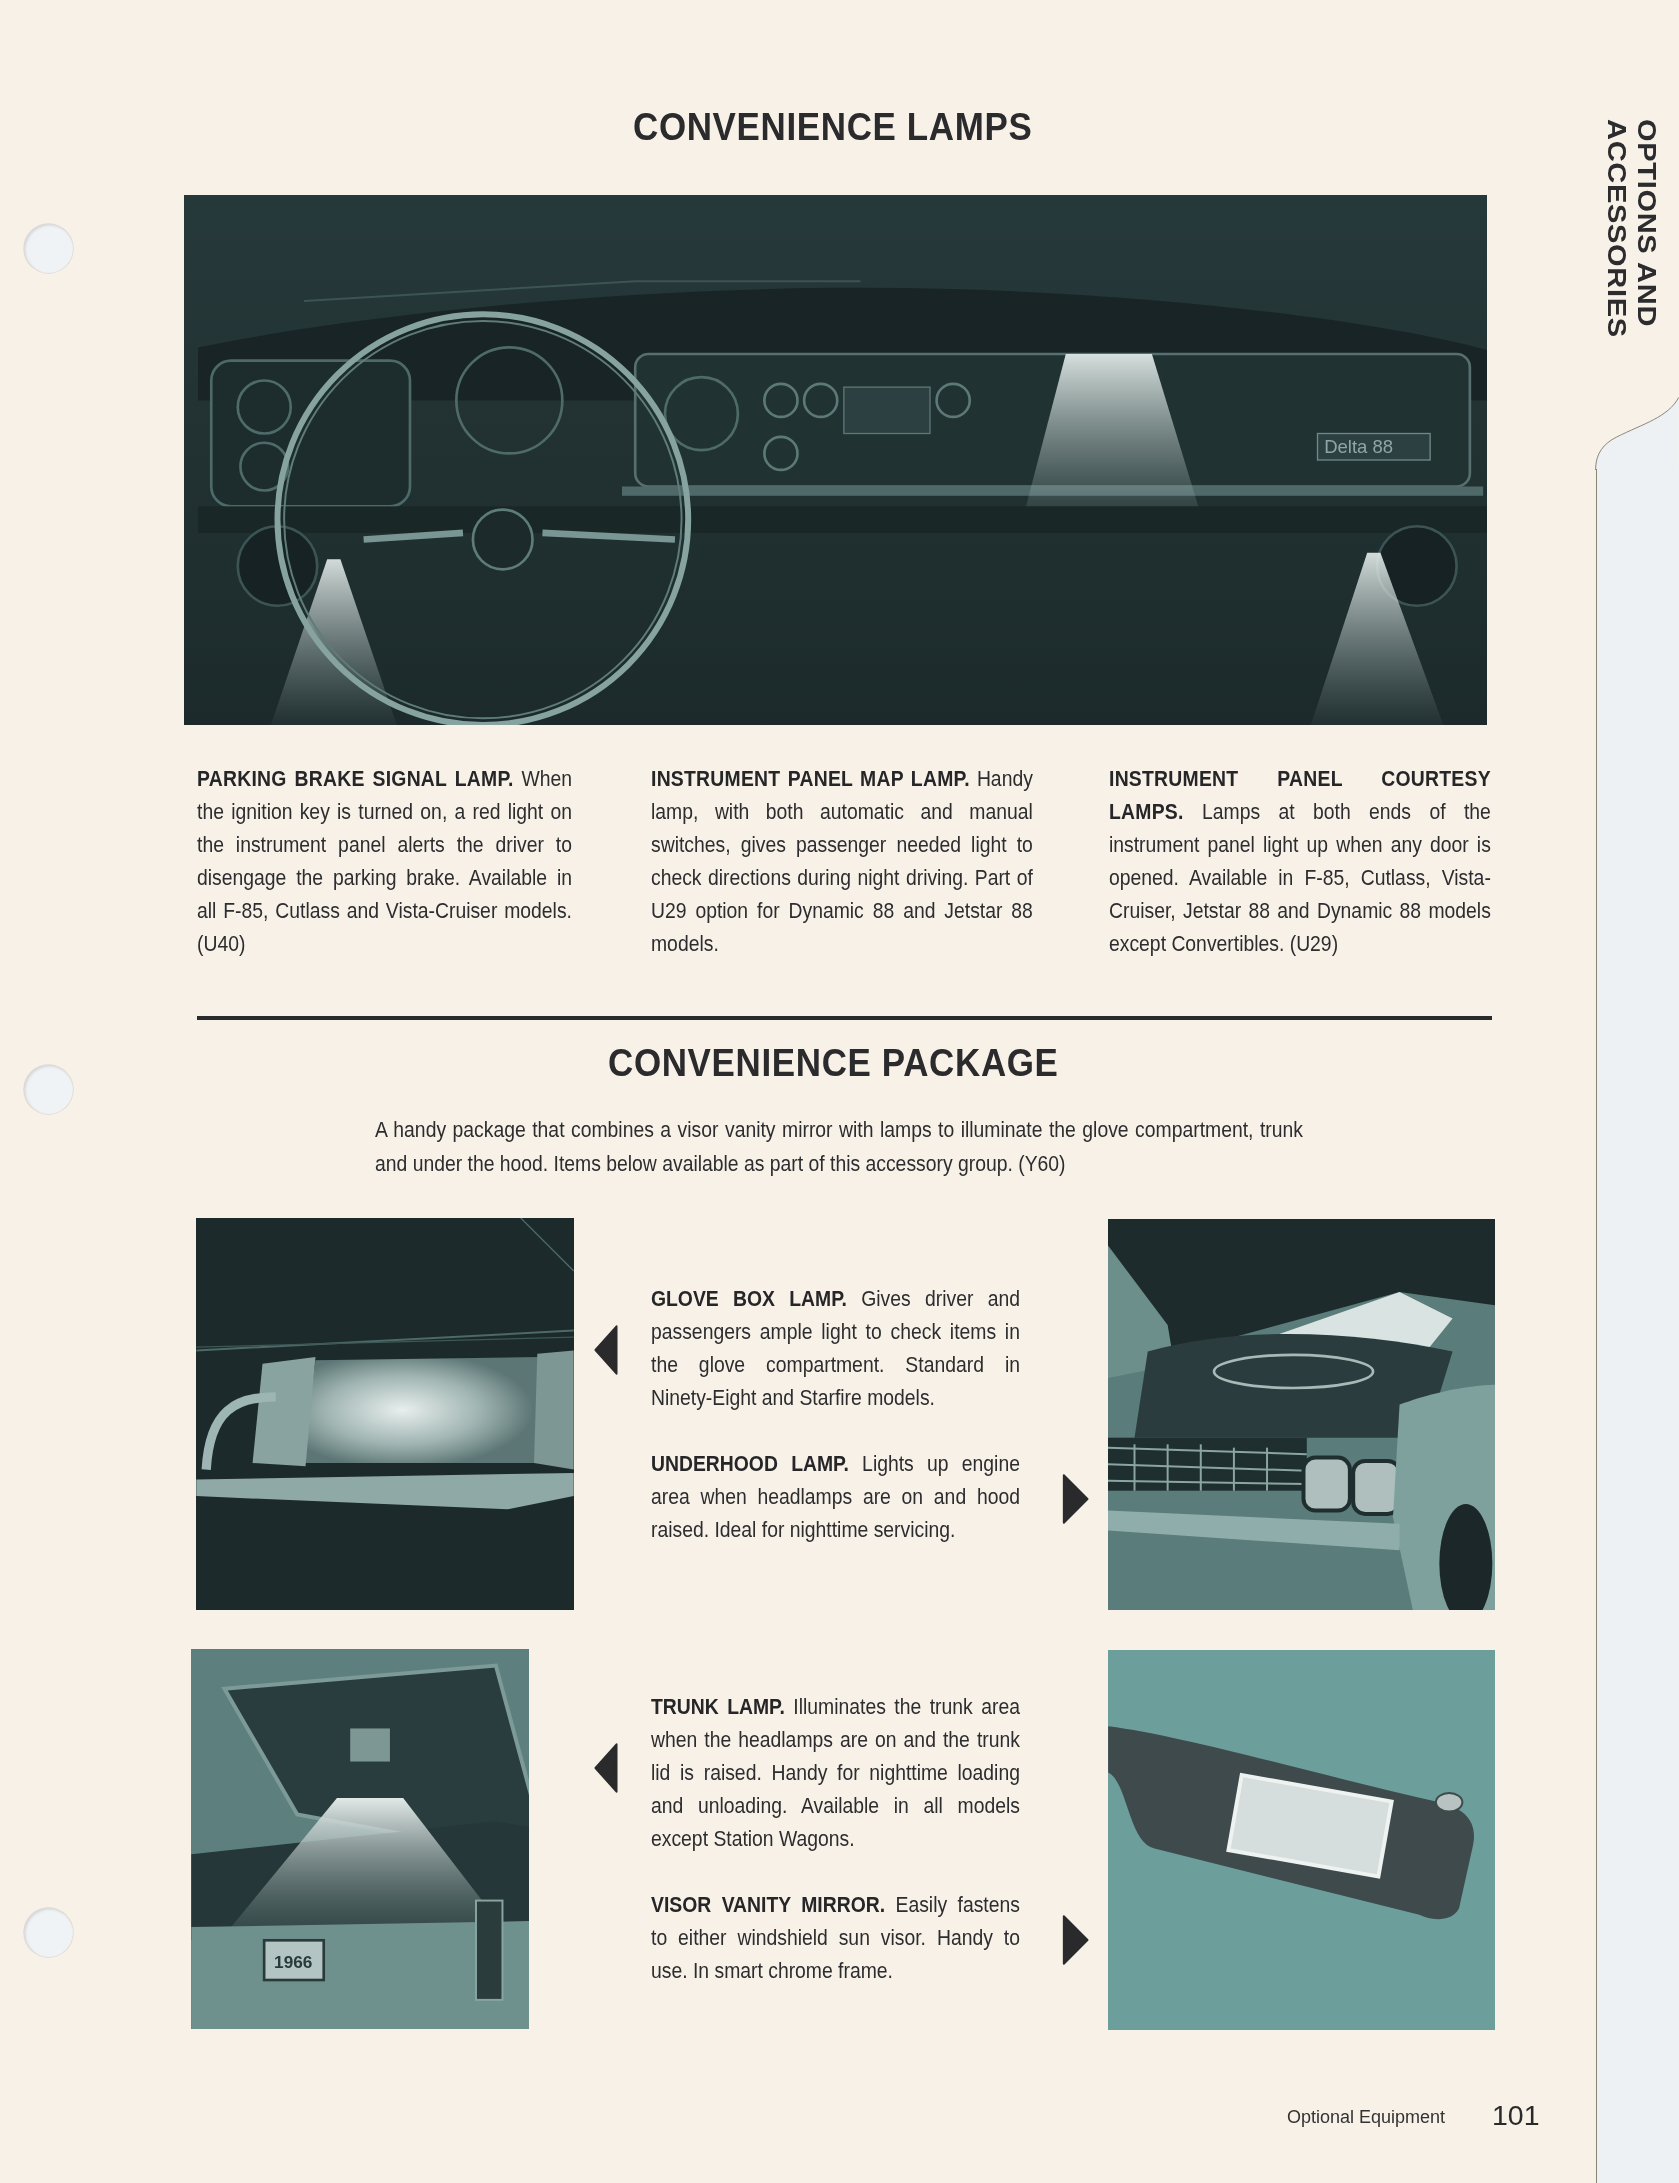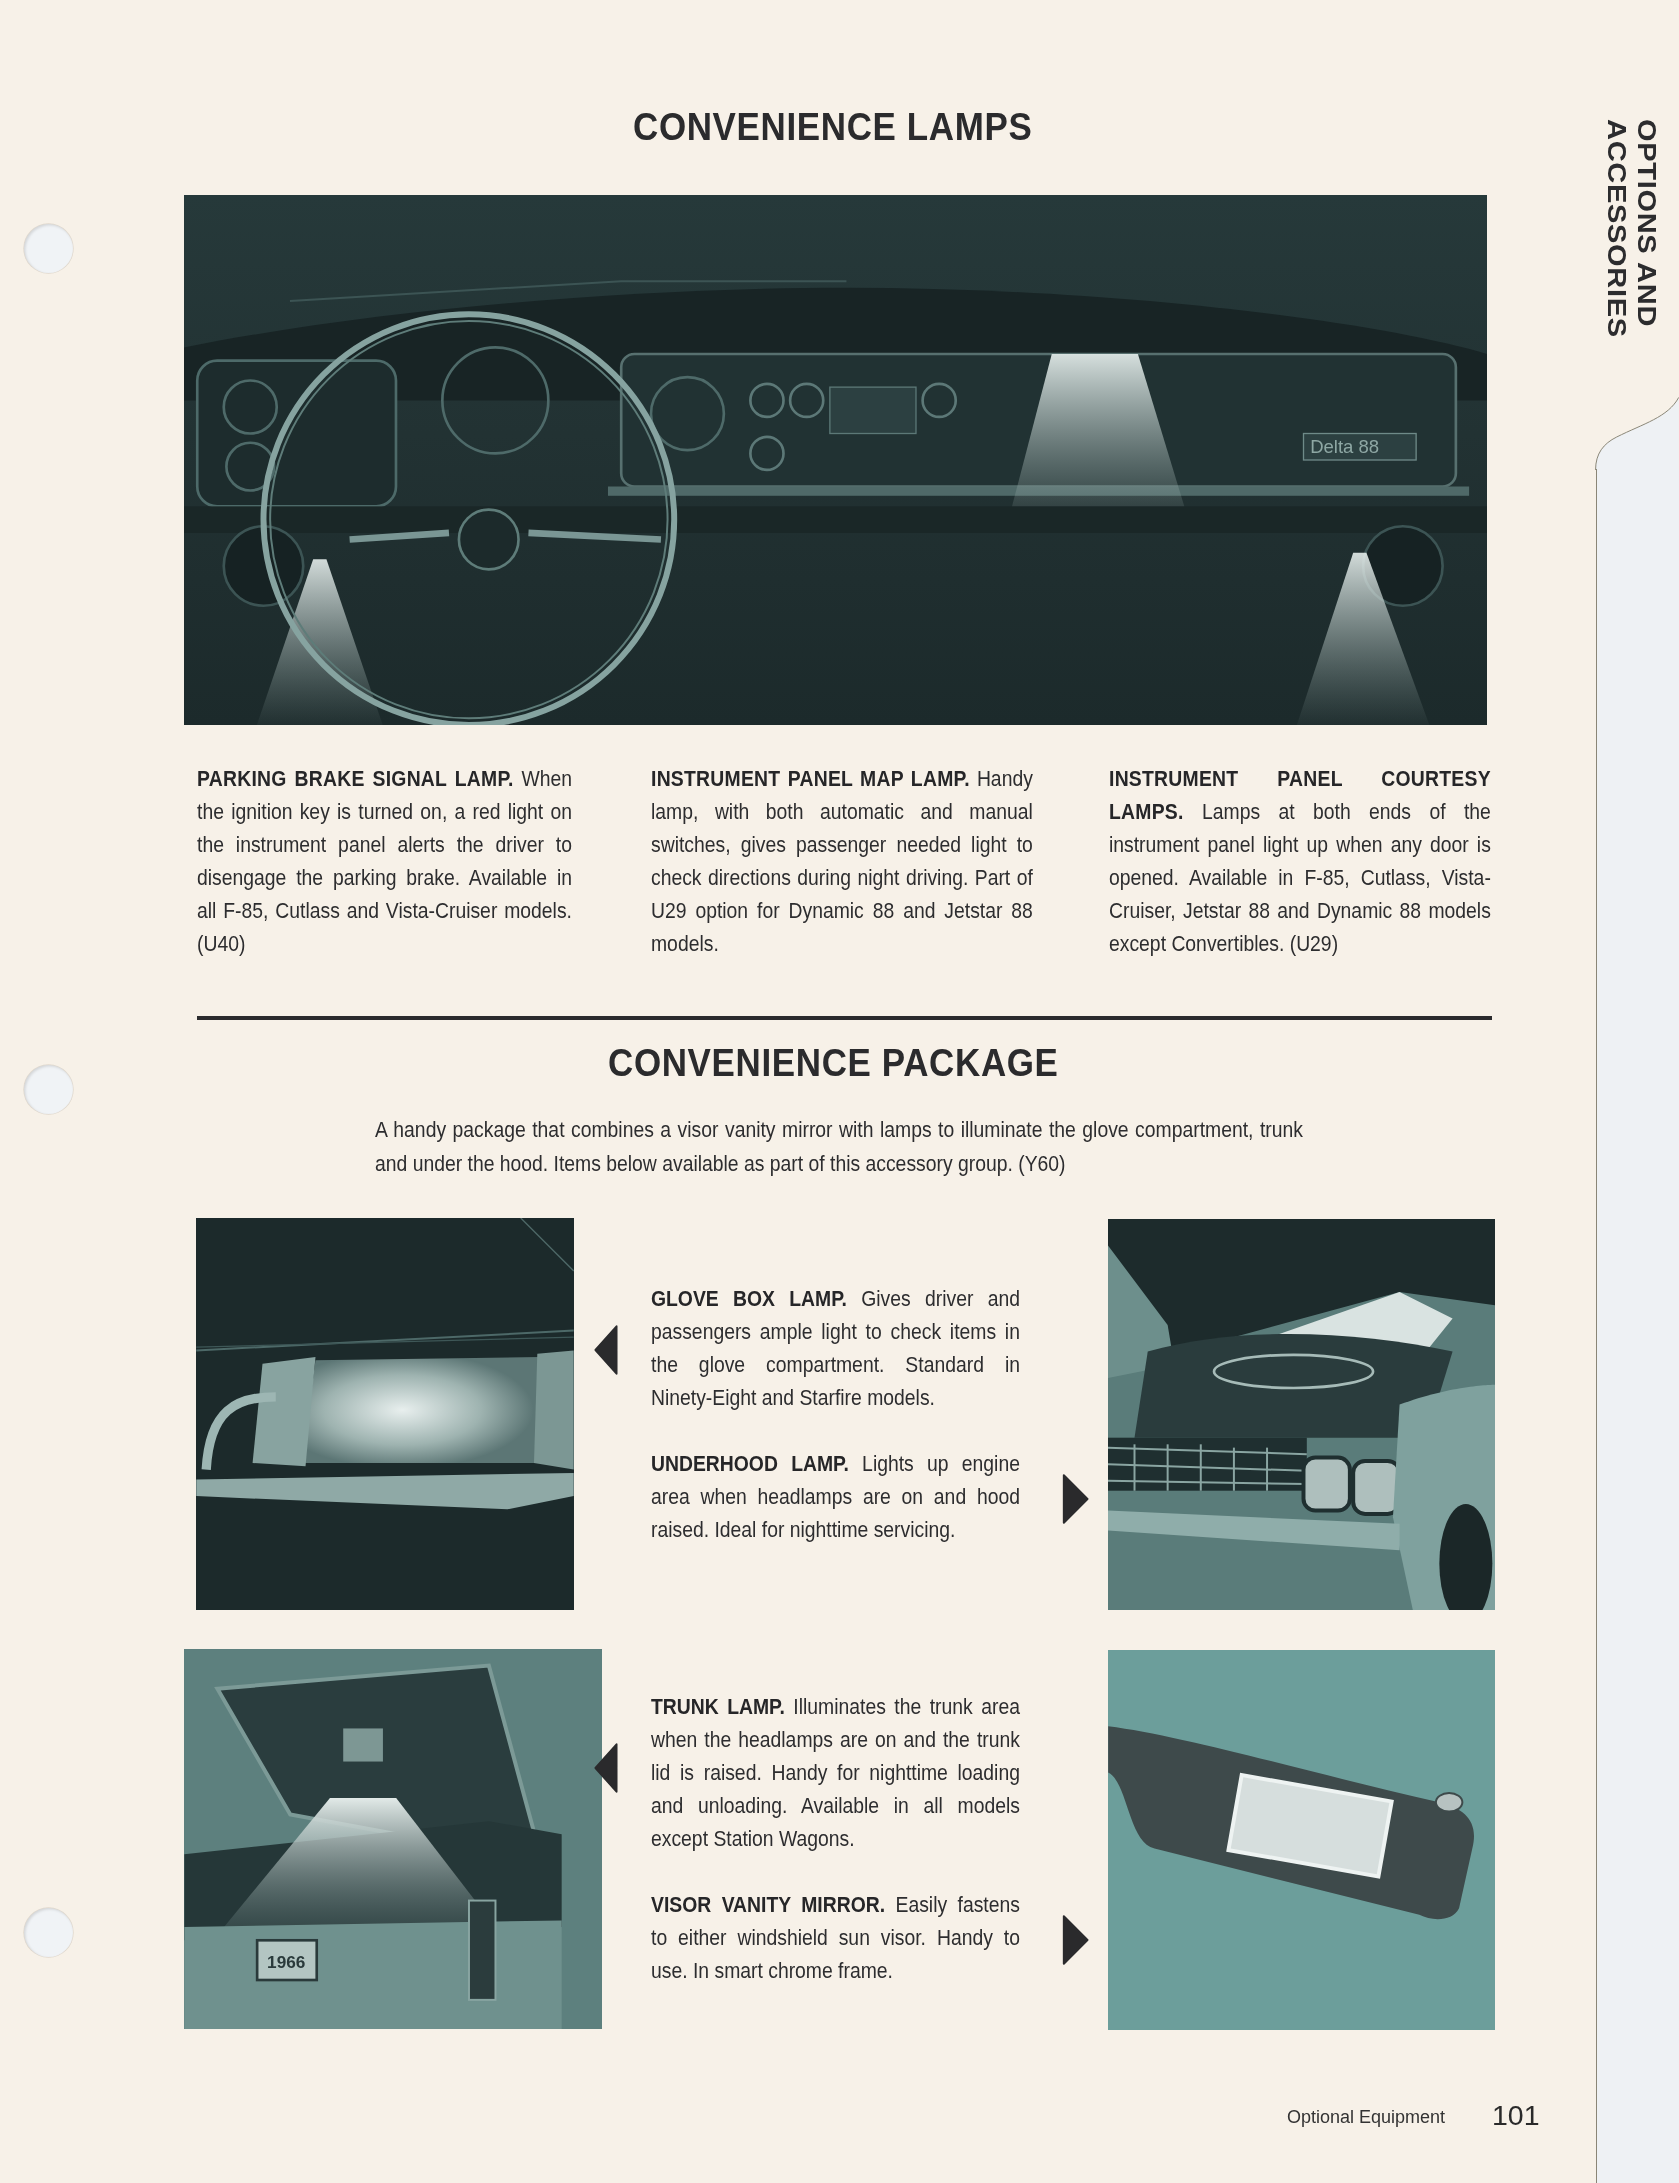--- a/index.html
+++ b/index.html
@@ -39,20 +39,21 @@
     white-space: nowrap;
   }
   .t1 { left: 633px; top: 106px; font-size: 38px; transform: scaleX(0.92); transform-origin: left top; }
   .t2 { left: 608px; top: 1042px; font-size: 38px; transform: scaleX(0.92); transform-origin: left top; }
 
   
   .photo { position: absolute; overflow: hidden; }
   .dash-photo {
     left: 184px; top: 195px; width: 1303px; height: 530px;
     background: linear-gradient(180deg, #26393a 0%, #223233 45%, #1c2a2b 100%);
+    padding-left: 14px;
   }
 
   
   .copy {
     position: absolute;
     font-family: "Liberation Sans Narrow", "Liberation Sans", sans-serif;
     font-size: 22.5px; line-height: 33px; color: #2d2d2f;
     text-align: justify;
   }
   .copy .lead { font-weight: bold; color: #262628; letter-spacing: 0.3px; }
@@ -233,21 +234,21 @@
   </p>
 </div>
 
 <svg class="arrow" width="24" height="50" viewBox="0 0 36 76" style="left:594px;top:1325px;">
   <path d="M34,2 L34,74 L2,38 Z" fill="#2a2a2c" stroke="#2a2a2c" stroke-width="3" stroke-linejoin="round"></path>
 </svg>
 <svg class="arrow" width="28" height="50" viewBox="0 0 42 76" style="left:1061px;top:1474px;">
   <path d="M4,2 L4,74 L40,38 Z" fill="#2a2a2c" stroke="#2a2a2c" stroke-width="3" stroke-linejoin="round"></path>
 </svg>
 
-<div class="photo" style="left:184px;top:1649px;width:418px;height:380px;background:#5d807e;">
+<div class="photo" style="left:191px;top:1649px;width:338px;height:380px;background:#5d807e;">
   <svg width="378" height="380" viewBox="0 0 570 574">
     <defs>
       <linearGradient id="tb" x1="0.5" y1="0" x2="0.5" y2="1">
         <stop offset="0" stop-color="#e2eae8"></stop>
         <stop offset="1" stop-color="#5f7675" stop-opacity="0.3"></stop>
       </linearGradient>
     </defs>
     <path d="M50,60 L460,25 L540,320 L160,250 Z" fill="#2a3d3e" stroke="#7c9a97" stroke-width="6"></path>
     <rect x="240" y="120" width="60" height="50" fill="#7d9794"></rect>
     <path d="M0,310 L460,260 L570,280 L570,420 L0,440 Z" fill="#253738"></path>

